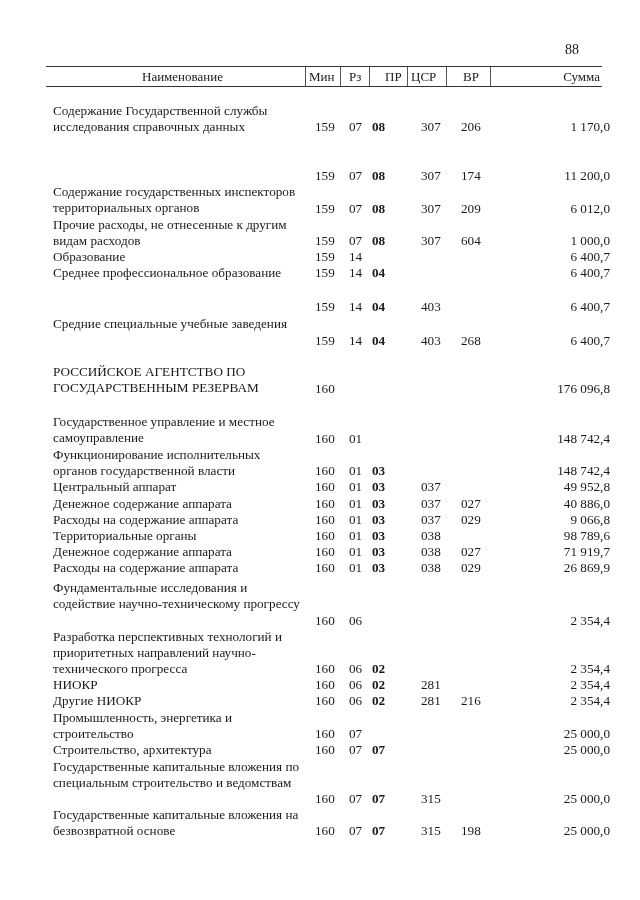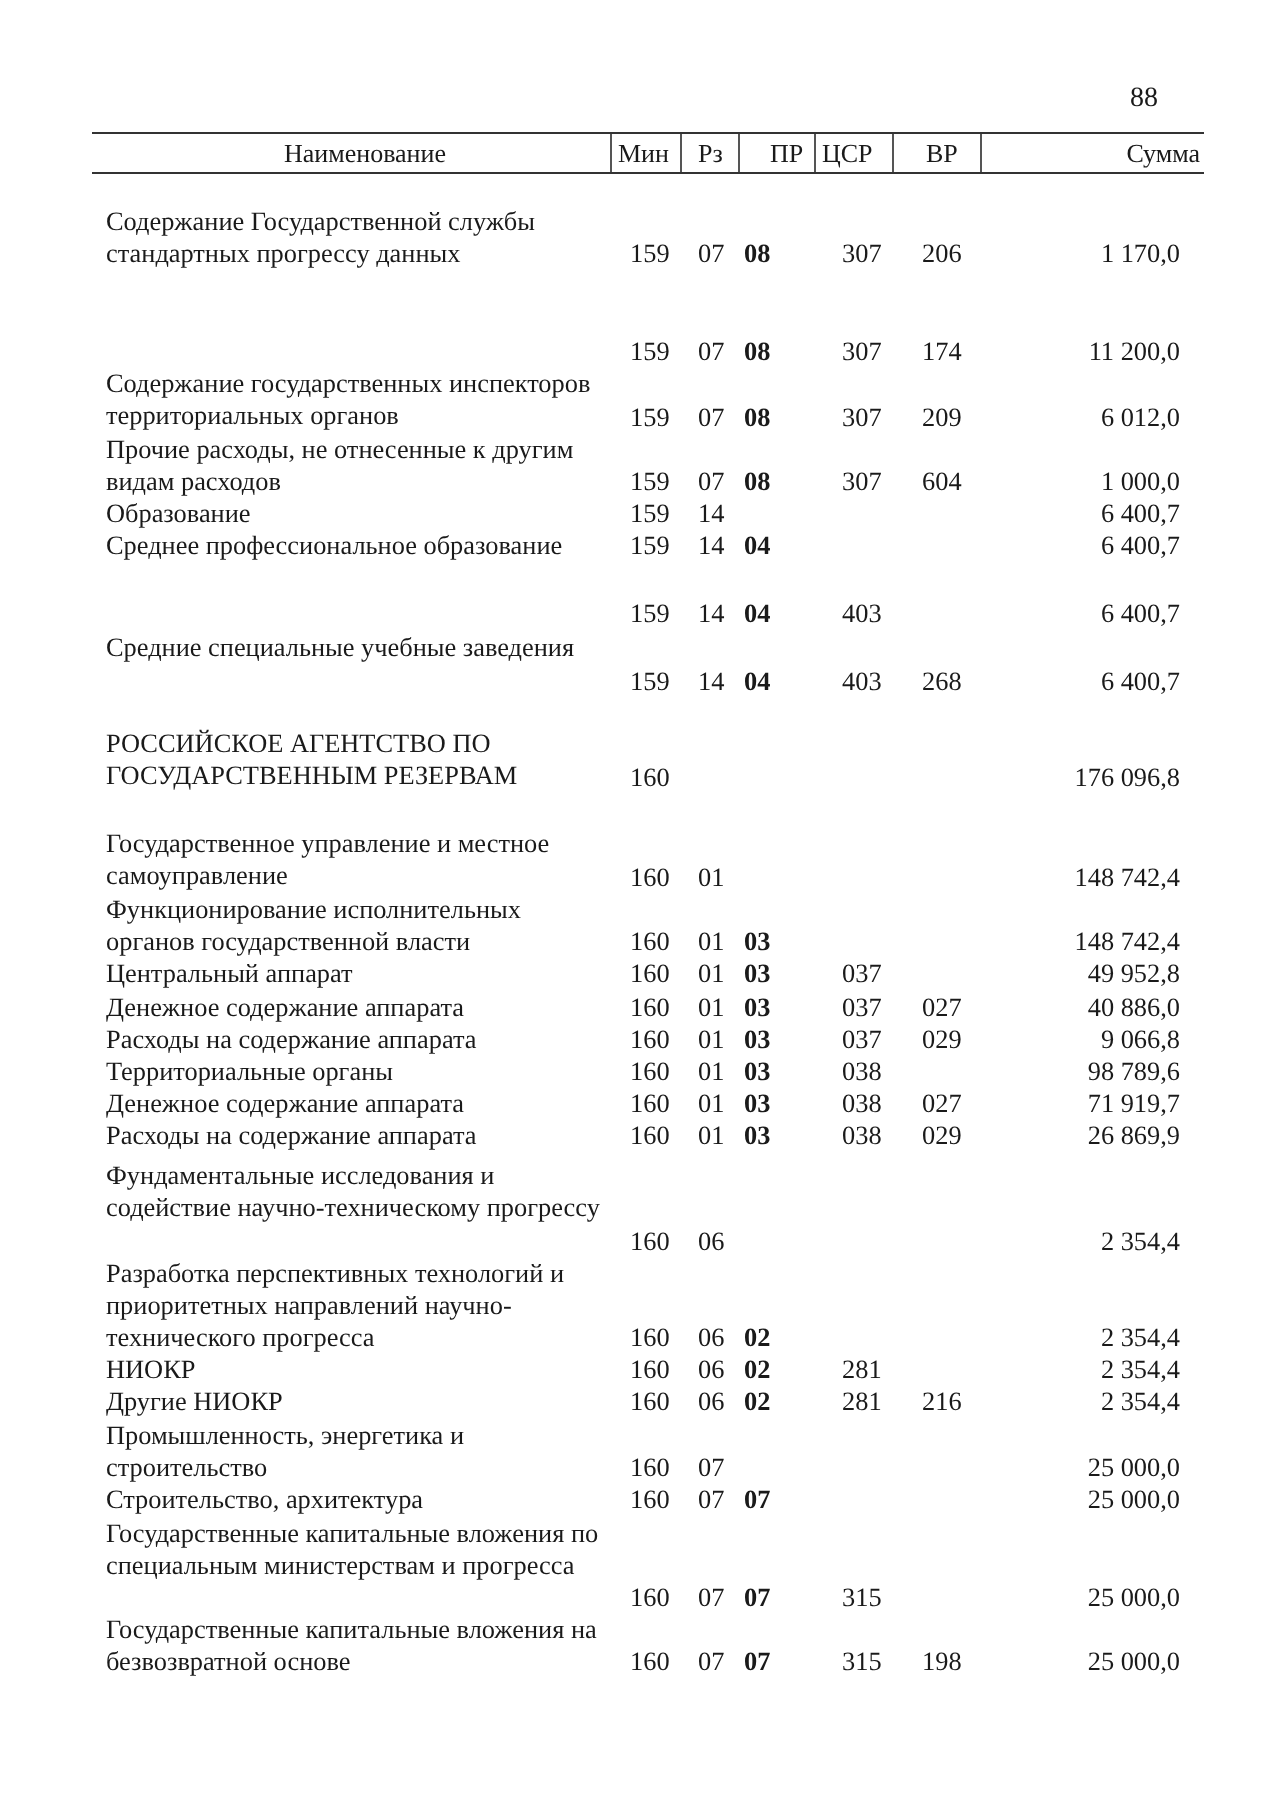--- a/index.html
+++ b/index.html
@@ -9,21 +9,21 @@
   .hdr { position:absolute; left:46px; top:66px; width:556px; height:19px;
          border-top:1px solid #333; border-bottom:1px solid #333; font-size:13px; }
   .hdr span { position:absolute; top:2px; }
   .vl { position:absolute; top:0; width:1px; height:19px; background:#555; }
   .rows { position:absolute; left:0; top:0; width:640px; }
   .row { position:absolute; left:0; width:640px; font-size:13.2px; line-height:16.2px; }
   .name { position:absolute; left:53px; width:252px; }
   .c { position:absolute; bottom:0; }
   .min { left:315px; } .rz { left:349px; } .pr { left:372px;font-weight:bold; }
   .csr { left:421px; } .vr { left:461px; }
-  .sum { right:50px; text-align:center; }
+  .sum { right:30px; text-align:center; }
 </style>
 </head>
 <body>
 
 <div class="page-num">88</div>
 
 <div class="hdr">
   <span style="left:96px">Наименование</span>
   <div class="vl" style="left:259px"></div>
   <span style="left:263px">Мин</span>
@@ -34,21 +34,21 @@
   <div class="vl" style="left:361px"></div>
   <span style="left:365px">ЦСР</span>
   <div class="vl" style="left:400px"></div>
   <span style="left:417px">ВР</span>
   <div class="vl" style="left:444px"></div>
   <span style="right:2px">Сумма</span>
 </div>
 
 <div class="rows">
   <div class="row" style="top:103px;height:32px">
-    <div class="name">Содержание Государственной службы стандартных прогрессу данных</div>
+    <div class="name">Содержание Государственной службы исследования справочных данных</div>
     <span class="c min">159</span>
       <span class="c rz">07</span>
       <span class="c pr">08</span>
       <span class="c csr">307</span>
       <span class="c vr">206</span>
       <span class="c sum">1 170,0</span>
   </div>
   <div class="row" style="top:135px;height:49px">
     <span class="c min">159</span>
       <span class="c rz">07</span>
@@ -211,21 +211,21 @@
       <span class="c sum">25 000,0</span>
   </div>
   <div class="row" style="top:742px;height:16px">
     <div class="name">Строительство, архитектура</div>
     <span class="c min">160</span>
       <span class="c rz">07</span>
       <span class="c pr">07</span>
       <span class="c sum">25 000,0</span>
   </div>
   <div class="row" style="top:759px;height:48px">
-    <div class="name">Государственные капитальные вложения по специальным министерствам и прогресса</div>
+    <div class="name">Государственные капитальные вложения по специальным строительство и ведомствам</div>
     <span class="c min">160</span>
       <span class="c rz">07</span>
       <span class="c pr">07</span>
       <span class="c csr">315</span>
       <span class="c sum">25 000,0</span>
   </div>
   <div class="row" style="top:807px;height:32px">
     <div class="name">Государственные капитальные вложения на безвозвратной основе</div>
     <span class="c min">160</span>
       <span class="c rz">07</span>

